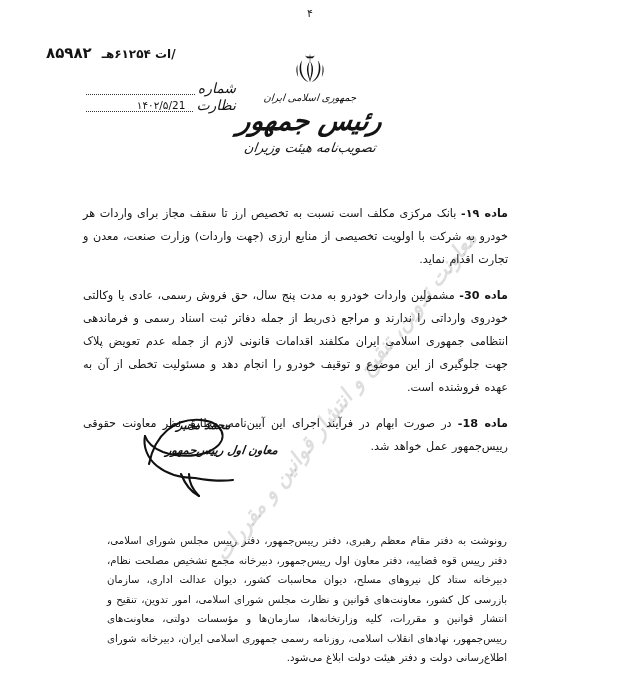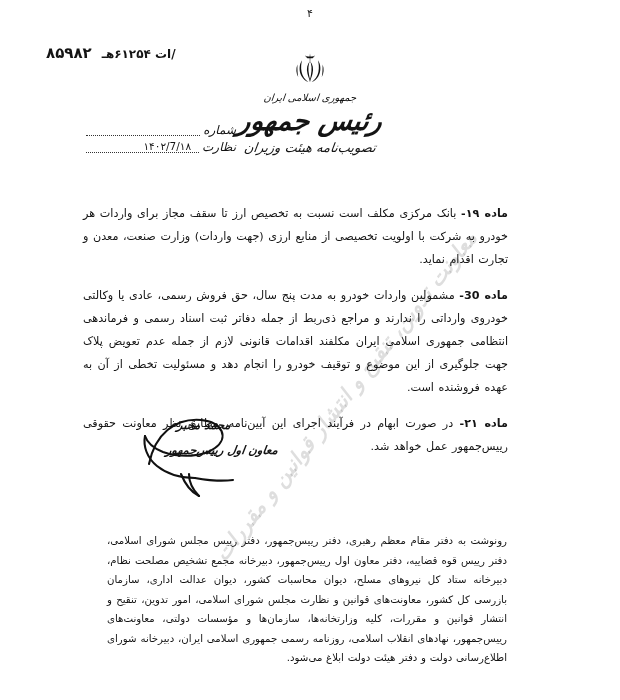--- a/index.html
+++ b/index.html
@@ -63,25 +63,24 @@
     width: 150px;
   }
   .stamp-row {
     display: flex;
     flex-direction: row;
     align-items: baseline;
     gap: 3px;
     height: 17px;
   }
   .stamp-label {
-    font-size: 12px;
+    font-size: 14px;
     font-style: italic;
     white-space: nowrap;
     transform: translateY(-2px);
-    margin-top: 43px;
   }
   .stamp-dots {
     flex: 1;
     border-bottom: 1px dotted #333;
     position: relative;
     height: 12px;
   }
   .stamp-value {
     position: absolute;
     right: 6px;
@@ -236,21 +235,21 @@
     <div class="stampbox">
       <div class="stamp-row">
         <span class="stamp-label">شماره</span>
         <span class="stamp-dots">
           <span class="stamp-value"></span>
         </span>
       </div>
       <div class="stamp-row">
         <span class="stamp-label">نظارت</span>
         <span class="stamp-dots">
-          <span class="stamp-value">۱۴۰۲/7/۱۸</span>
+          <span class="stamp-value">۱۴۰۲/۵/21</span>
         </span>
       </div>
     </div>
   </div>
 
   <div class="letterhead">
     <svg class="emblem" width="42" height="42" viewBox="0 0 100 100" aria-hidden="true">
       <g fill="#111111">
         <path d="M50 18 C49 24 49 32 50 40 C51 32 51 24 50 18 Z"></path>
         <path d="M50 36 C46 44 45 56 48 70 C49 76 51 80 50 86 C49 80 46 74 44 66 C41 54 43 44 50 36 Z"></path>
@@ -274,21 +273,21 @@
   <div class="body">
     <p class="article">
       <span class="art-label">ماده ۱۹-</span>
       <span>بانک مرکزی مکلف است نسبت به تخصیص ارز تا سقف مجاز برای واردات هر خودرو به شرکت با اولویت تخصیصی از منابع ارزی (جهت واردات) وزارت صنعت، معدن و تجارت اقدام نماید.</span>
     </p>
     <p class="article">
       <span class="art-label">ماده 30-</span>
       <span>مشمولین واردات خودرو به مدت پنج سال، حق فروش رسمی، عادی یا وکالتی خودروی وارداتی را ندارند و مراجع ذی‌ربط از جمله دفاتر ثبت اسناد رسمی و فرماندهی انتظامی جمهوری اسلامی ایران مکلفند اقدامات قانونی لازم از جمله عدم تعویض پلاک جهت جلوگیری از این موضوع و توقیف خودرو را انجام دهد و مسئولیت تخطی از آن به عهده فروشنده است.</span>
     </p>
     <p class="article">
-      <span class="art-label">ماده ۲۱-</span>
+      <span class="art-label">ماده 18-</span>
       <span>در صورت ابهام در فرآیند اجرای این آیین‌نامه، مطابق نظر معاونت حقوقی رییس‌جمهور عمل خواهد شد.</span>
     </p>
   </div>
 
   <div class="signature-block">
     <svg class="sig-mark" viewBox="0 0 175 86" aria-hidden="true">
       <g fill="none" stroke="#111111" stroke-width="2.1" stroke-linecap="round">
         <path d="M12 52 C18 22 38 6 64 8 C86 10 92 26 78 36 C66 45 44 46 26 40 C16 36 10 30 8 24"></path>
         <path d="M8 24 C6 34 10 46 20 54 C30 62 44 66 58 66"></path>
         <path d="M58 66 C70 68 82 70 96 68"></path>

